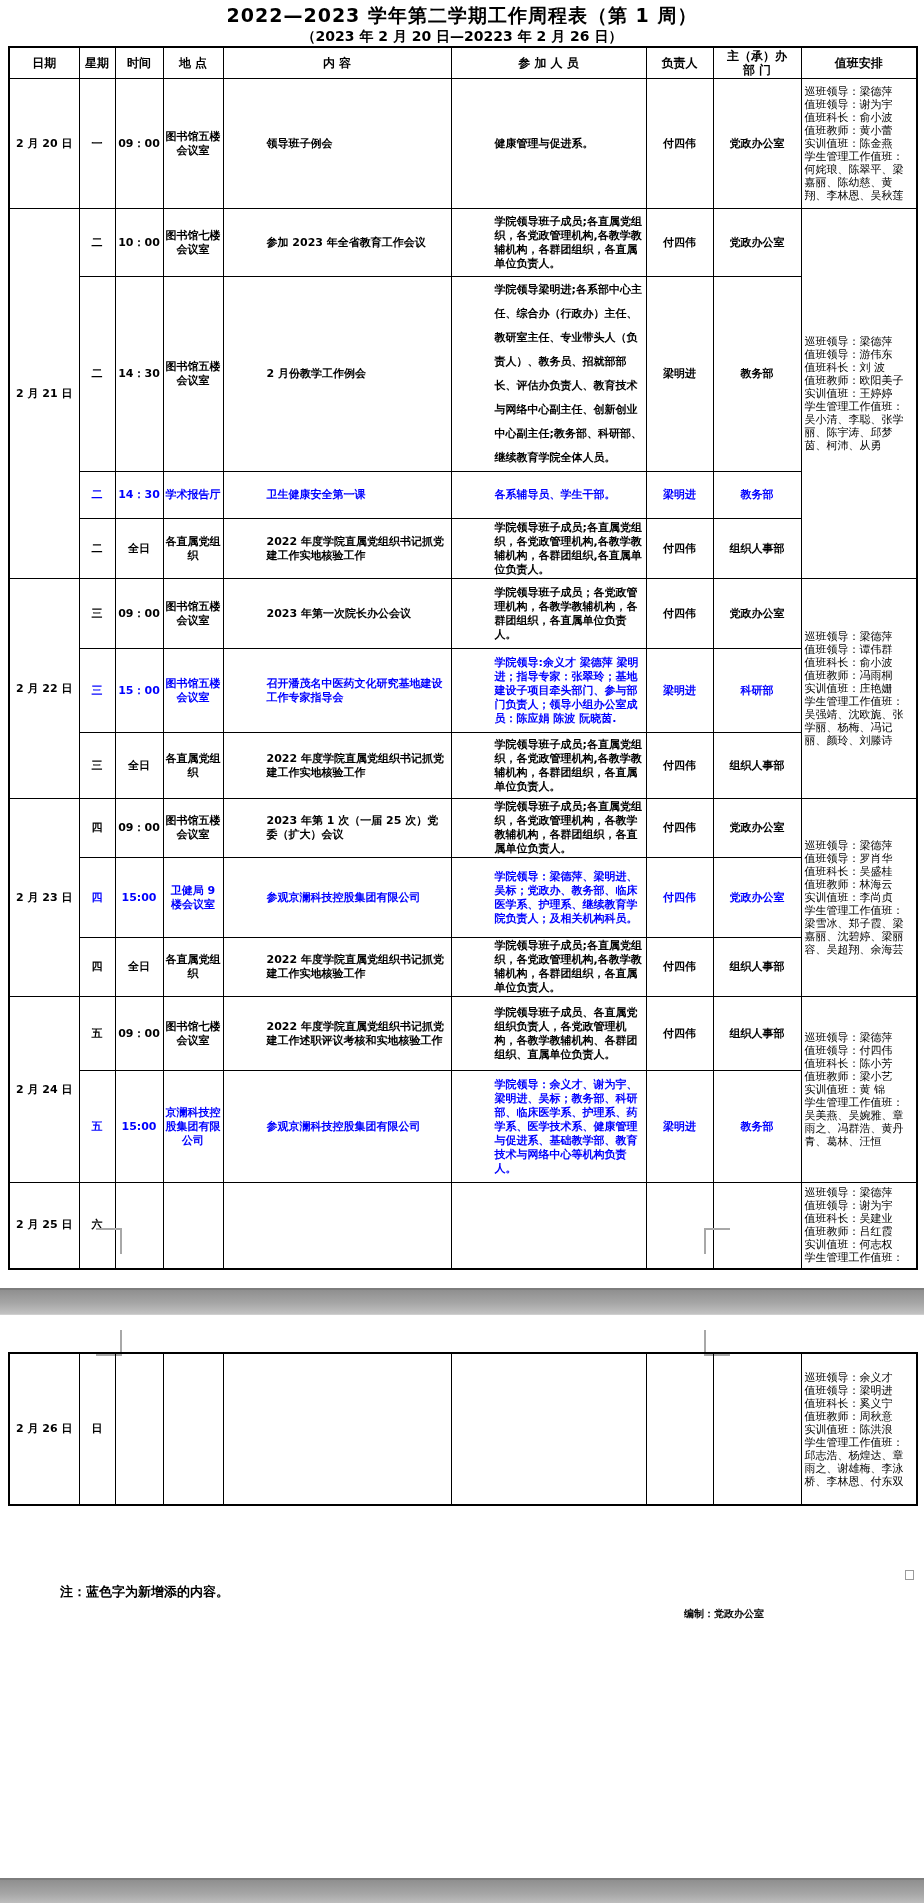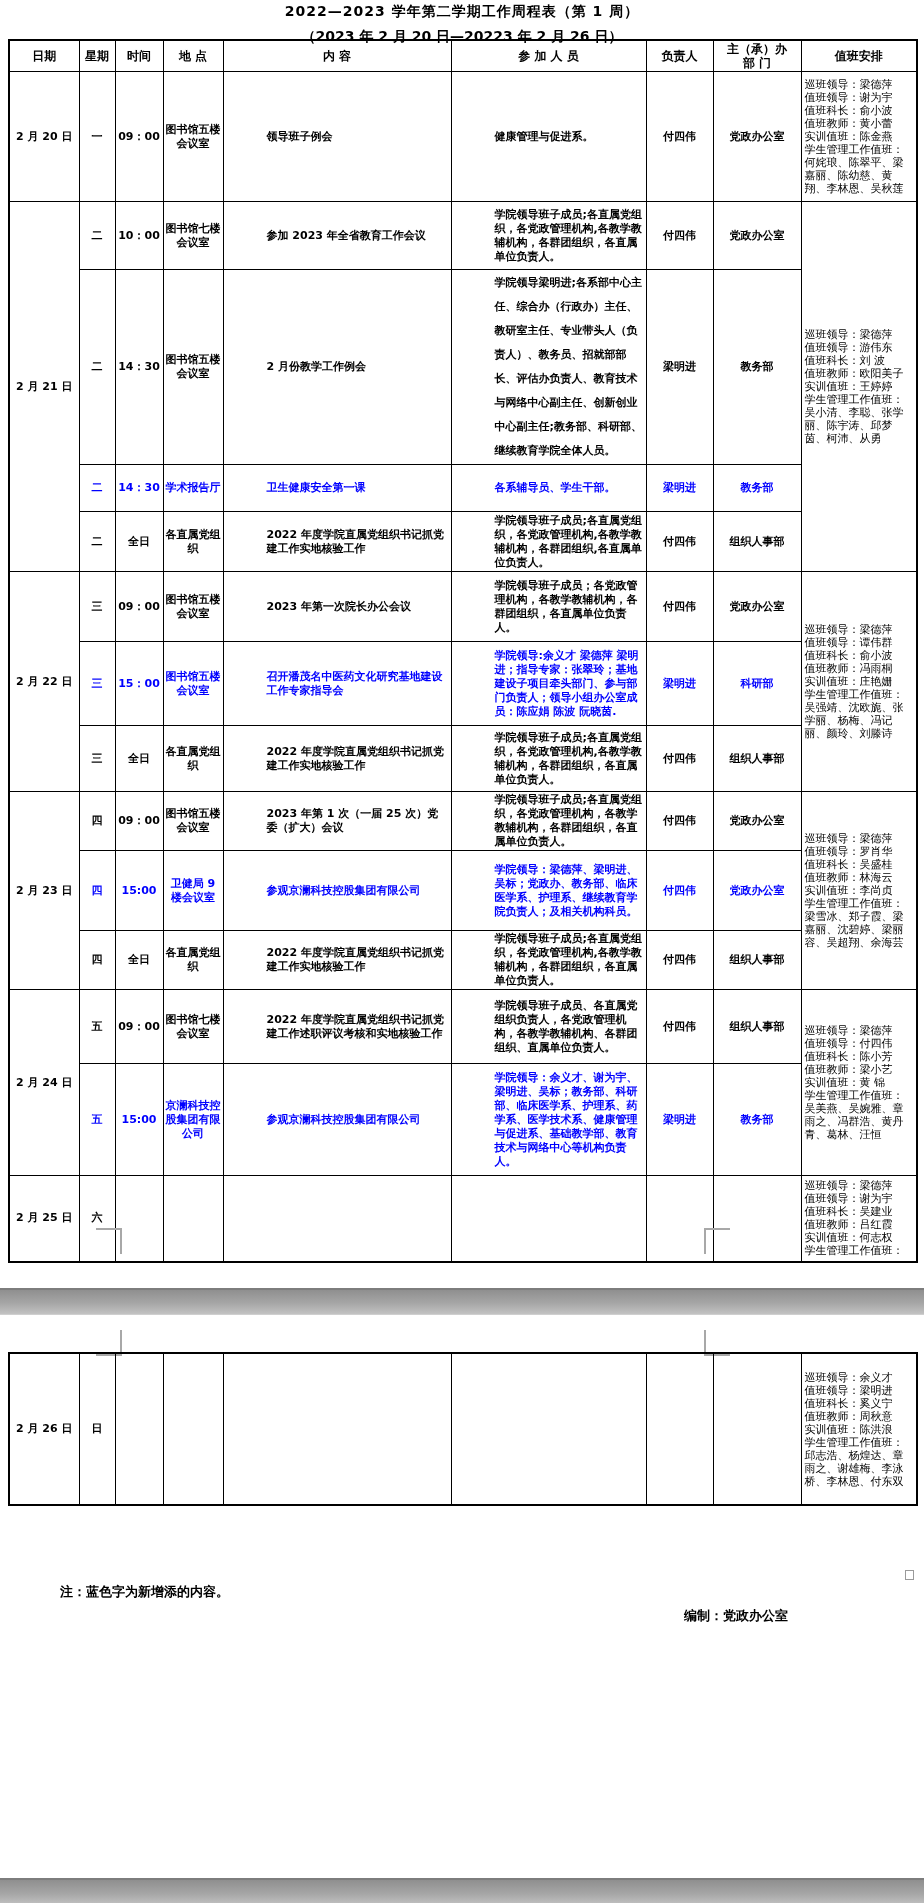--- a/index.html
+++ b/index.html
@@ -5,21 +5,21 @@
   html,body{margin:0;padding:0;}
   body{
     position:relative;
     width:924px;height:1903px;
     background:#ffffff;
     font-family:"DejaVu Sans","Liberation Sans",sans-serif;
     color:#000;
   }
   .doc-title{
     position:absolute;top:3px;left:0;width:924px;
-    text-align:center;font-size:14px;font-weight:bold;letter-spacing:1px;
+    text-align:center;font-size:19px;font-weight:bold;letter-spacing:1px;
   }
   .doc-subtitle{
     position:absolute;top:28px;left:0;width:924px;
     text-align:center;font-size:14px;font-weight:bold;
   }
   table.sched{
     position:absolute;left:8px;width:908px;
     border-collapse:collapse;table-layout:fixed;
     border:2px solid #000;
   }
@@ -44,30 +44,30 @@
     position:absolute;left:0;width:924px;height:24px;
     background:linear-gradient(#8f8f8f,#a6a6a6 55%,#c2c2c2);
     border-top:2px solid #7d7d7d;border-bottom:1px solid #cfcfcf;
   }
   .corner-mark{position:absolute;width:24px;height:24px;}
   .cm-tl{border-top:2px solid #a8a8a8;border-right:2px solid #a8a8a8;}
   .cm-tr{border-top:2px solid #a8a8a8;border-left:2px solid #a8a8a8;}
   .cm-bl{border-bottom:2px solid #a8a8a8;border-right:2px solid #a8a8a8;}
   .cm-br{border-bottom:2px solid #a8a8a8;border-left:2px solid #a8a8a8;}
   .doc-note{position:absolute;left:60px;top:1583px;font-size:13px;font-weight:bold;}
-  .doc-credit{position:absolute;left:684px;top:1607px;font-size:13px;font-weight:bold;}
+  .doc-credit{position:absolute;left:684px;top:1607px;font-size:10px;font-weight:bold;}
   .para-mark{position:absolute;left:905px;top:1570px;width:7px;height:8px;border:1px solid #9a9a9a;}
 </style>
 </head>
 <body>
 
 <div class="doc-title">2022—2023 学年第二学期工作周程表（第 1 周）</div>
 <div class="doc-subtitle">（2023 年 2 月 20 日—20223 年 2 月 26 日）</div>
 
-<table class="sched" id="t1" style="top:39px;">
+<table class="sched" id="t1" style="top:46px;">
   <colgroup>
     <col style="width:70px">
       <col style="width:36px">
       <col style="width:48px">
     <col style="width:60px">
       <col style="width:228px">
       <col style="width:195px">
     <col style="width:67px">
       <col style="width:88px">
       <col style="width:116px">

